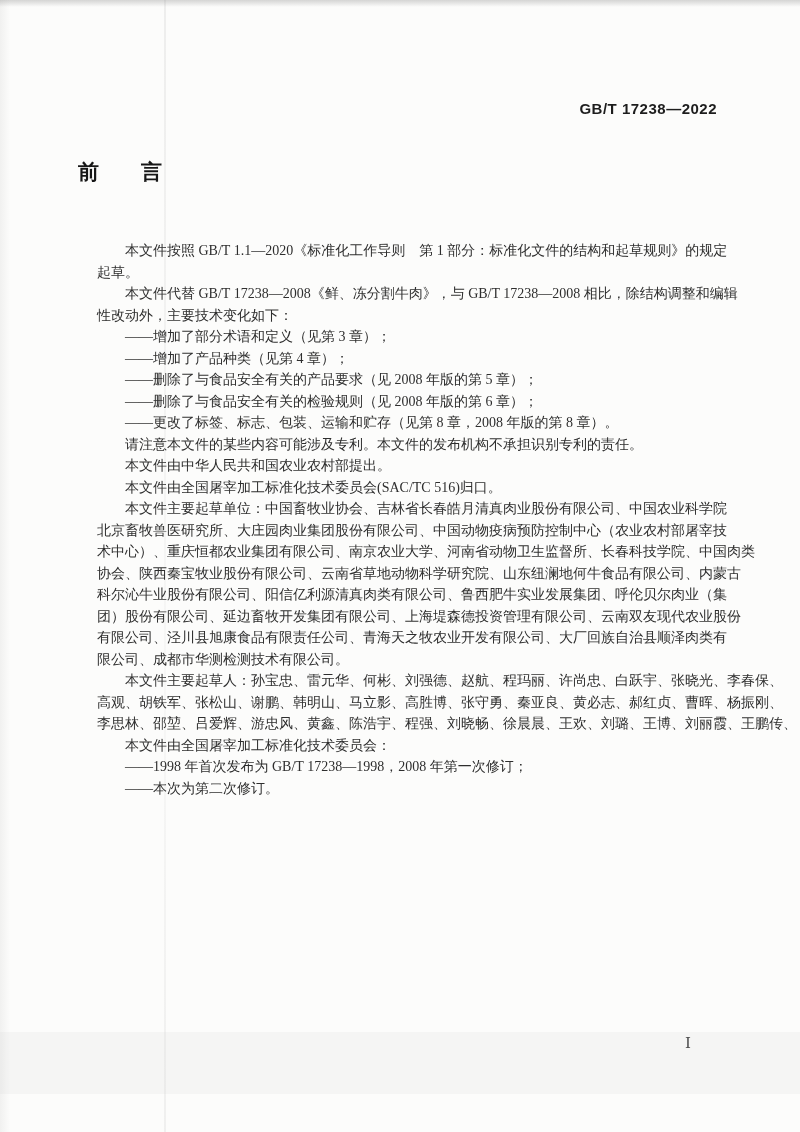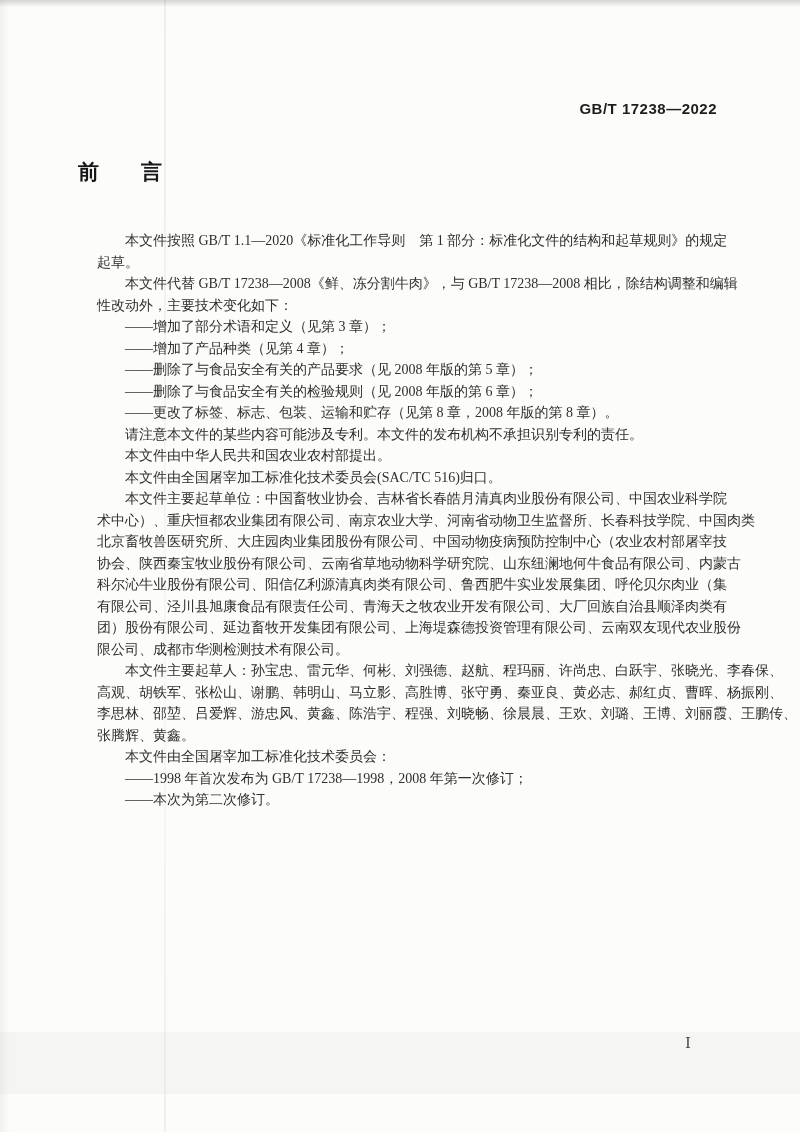--- a/index.html
+++ b/index.html
@@ -72,21 +72,21 @@
     text-align: left;
     transform: translateX(-19px);
     font-family: "Liberation Sans", "DejaVu Sans", sans-serif;
     font-weight: bold;
     font-size: 21px;
     color: #161616;
     white-space: nowrap;
   }
   .foreword-body {
     position: absolute;
-    top: 230px;
+    top: 240px;
     left: 0;
     width: 634px;
     font-size: 14px;
   }
   .foreword-body .line {
     line-height: 21.5px;
     height: 21.5px;
     white-space: nowrap;
     letter-spacing: 0;
   }
@@ -125,31 +125,30 @@
         <div class="line">性改动外，主要技术变化如下：</div>
         <div class="line first">——增加了部分术语和定义（见第 3 章）；</div>
         <div class="line first">——增加了产品种类（见第 4 章）；</div>
         <div class="line first">——删除了与食品安全有关的产品要求（见 2008 年版的第 5 章）；</div>
         <div class="line first">——删除了与食品安全有关的检验规则（见 2008 年版的第 6 章）；</div>
         <div class="line first">——更改了标签、标志、包装、运输和贮存（见第 8 章，2008 年版的第 8 章）。</div>
         <div class="line first">请注意本文件的某些内容可能涉及专利。本文件的发布机构不承担识别专利的责任。</div>
         <div class="line first">本文件由中华人民共和国农业农村部提出。</div>
         <div class="line first">本文件由全国屠宰加工标准化技术委员会(SAC/TC 516)归口。</div>
         <div class="line first">本文件主要起草单位：中国畜牧业协会、吉林省长春皓月清真肉业股份有限公司、中国农业科学院</div>
+        <div class="line">北京畜牧兽医研究所、大庄园肉业集团股份有限公司、中国动物疫病预防控制中心（农业农村部屠宰技</div>
         <div class="line">术中心）、重庆恒都农业集团有限公司、南京农业大学、河南省动物卫生监督所、长春科技学院、中国肉类</div>
-        <div class="line">北京畜牧兽医研究所、大庄园肉业集团股份有限公司、中国动物疫病预防控制中心（农业农村部屠宰技</div>
         <div class="line">协会、陕西秦宝牧业股份有限公司、云南省草地动物科学研究院、山东纽澜地何牛食品有限公司、内蒙古</div>
         <div class="line">科尔沁牛业股份有限公司、阳信亿利源清真肉类有限公司、鲁西肥牛实业发展集团、呼伦贝尔肉业（集</div>
+        <div class="line">团）股份有限公司、延边畜牧开发集团有限公司、上海堤森德投资管理有限公司、云南双友现代农业股份</div>
         <div class="line">有限公司、泾川县旭康食品有限责任公司、青海天之牧农业开发有限公司、大厂回族自治县顺泽肉类有</div>
-        <div class="line">团）股份有限公司、延边畜牧开发集团有限公司、上海堤森德投资管理有限公司、云南双友现代农业股份</div>
         <div class="line">限公司、成都市华测检测技术有限公司。</div>
         <div class="line first">本文件主要起草人：孙宝忠、雷元华、何彬、刘强德、赵航、程玛丽、许尚忠、白跃宇、张晓光、李春保、</div>
         <div class="line">高观、胡铁军、张松山、谢鹏、韩明山、马立影、高胜博、张守勇、秦亚良、黄必志、郝红贞、曹晖、杨振刚、</div>
         <div class="line">李思林、邵堃、吕爱辉、游忠风、黄鑫、陈浩宇、程强、刘晓畅、徐晨晨、王欢、刘璐、王博、刘丽霞、王鹏传、</div>
-        <div class="line">张腾辉、黄鑫。</div>
         <div class="line first">本文件由全国屠宰加工标准化技术委员会：</div>
         <div class="line first">——1998 年首次发布为 GB/T 17238—1998，2008 年第一次修订；</div>
         <div class="line first">——本次为第二次修订。</div>
       </div>
   </div>
 
   <div class="page-number">Ⅰ</div>
 </div>
 
 </body></html>

